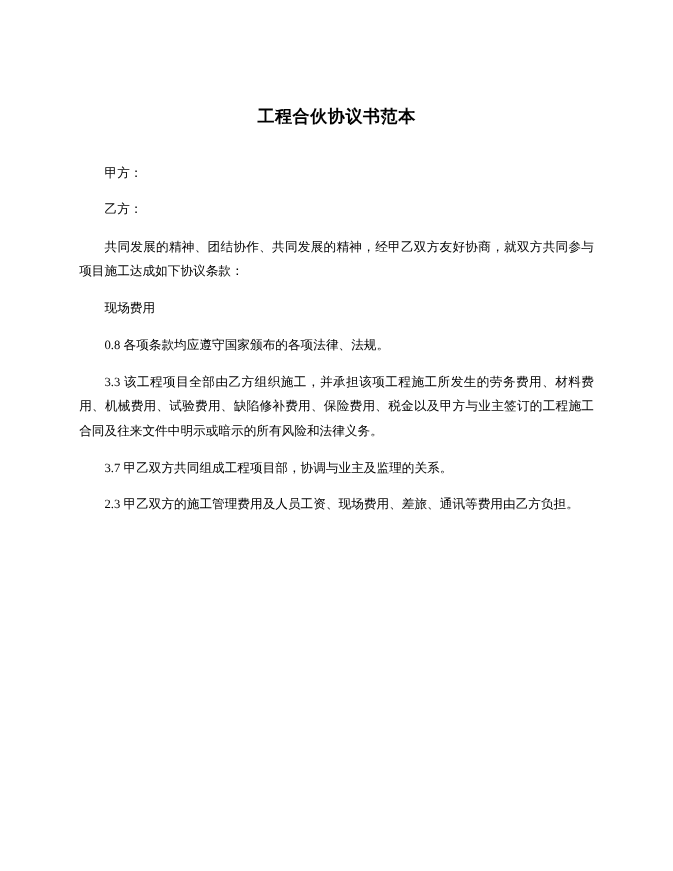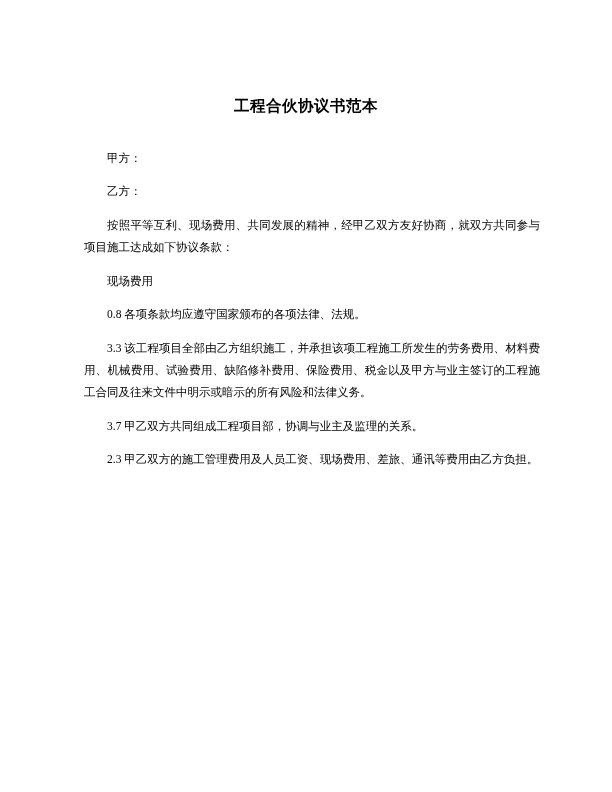--- a/index.html
+++ b/index.html
@@ -27,36 +27,36 @@
     font-size: 15.5px;
     letter-spacing: 0.5px;
     margin-top: 24px;
     margin-bottom: 30px;
   }
   .para {
     font-size: 11.5px;
     line-height: 1.95;
     text-align: justify;
     text-justify: inter-ideograph;
-    margin: 0 0 11px 12px;
+    margin: 0 0 11px 0;
     text-indent: 2em;
   }
   .para.heading {
     text-indent: 2em;
   }
 </style>
 </head>
 <body>
 
 <div class="page">
 
   <div class="doc-title">工程合伙协议书范本</div>
 
   <p class="para heading">甲方：</p>
   <p class="para heading">乙方：</p>
-  <p class="para">按照平等互利、现场费用、共同发展的精神，经甲乙双方友好协商，就双方共同参与项目施工达成如下协议条款：</p>
+  <p class="para">共同发展的精神、团结协作、共同发展的精神，经甲乙双方友好协商，就双方共同参与项目施工达成如下协议条款：</p>
   <p class="para heading">现场费用</p>
   <p class="para">0.8 各项条款均应遵守国家颁布的各项法律、法规。</p>
   <p class="para">3.3 该工程项目全部由乙方组织施工，并承担该项工程施工所发生的劳务费用、材料费用、机械费用、试验费用、缺陷修补费用、保险费用、税金以及甲方与业主签订的工程施工合同及往来文件中明示或暗示的所有风险和法律义务。</p>
   <p class="para">3.7 甲乙双方共同组成工程项目部，协调与业主及监理的关系。</p>
   <p class="para">2.3 甲乙双方的施工管理费用及人员工资、现场费用、差旅、通讯等费用由乙方负担。</p>
 
 </div>
 
 </body></html>

